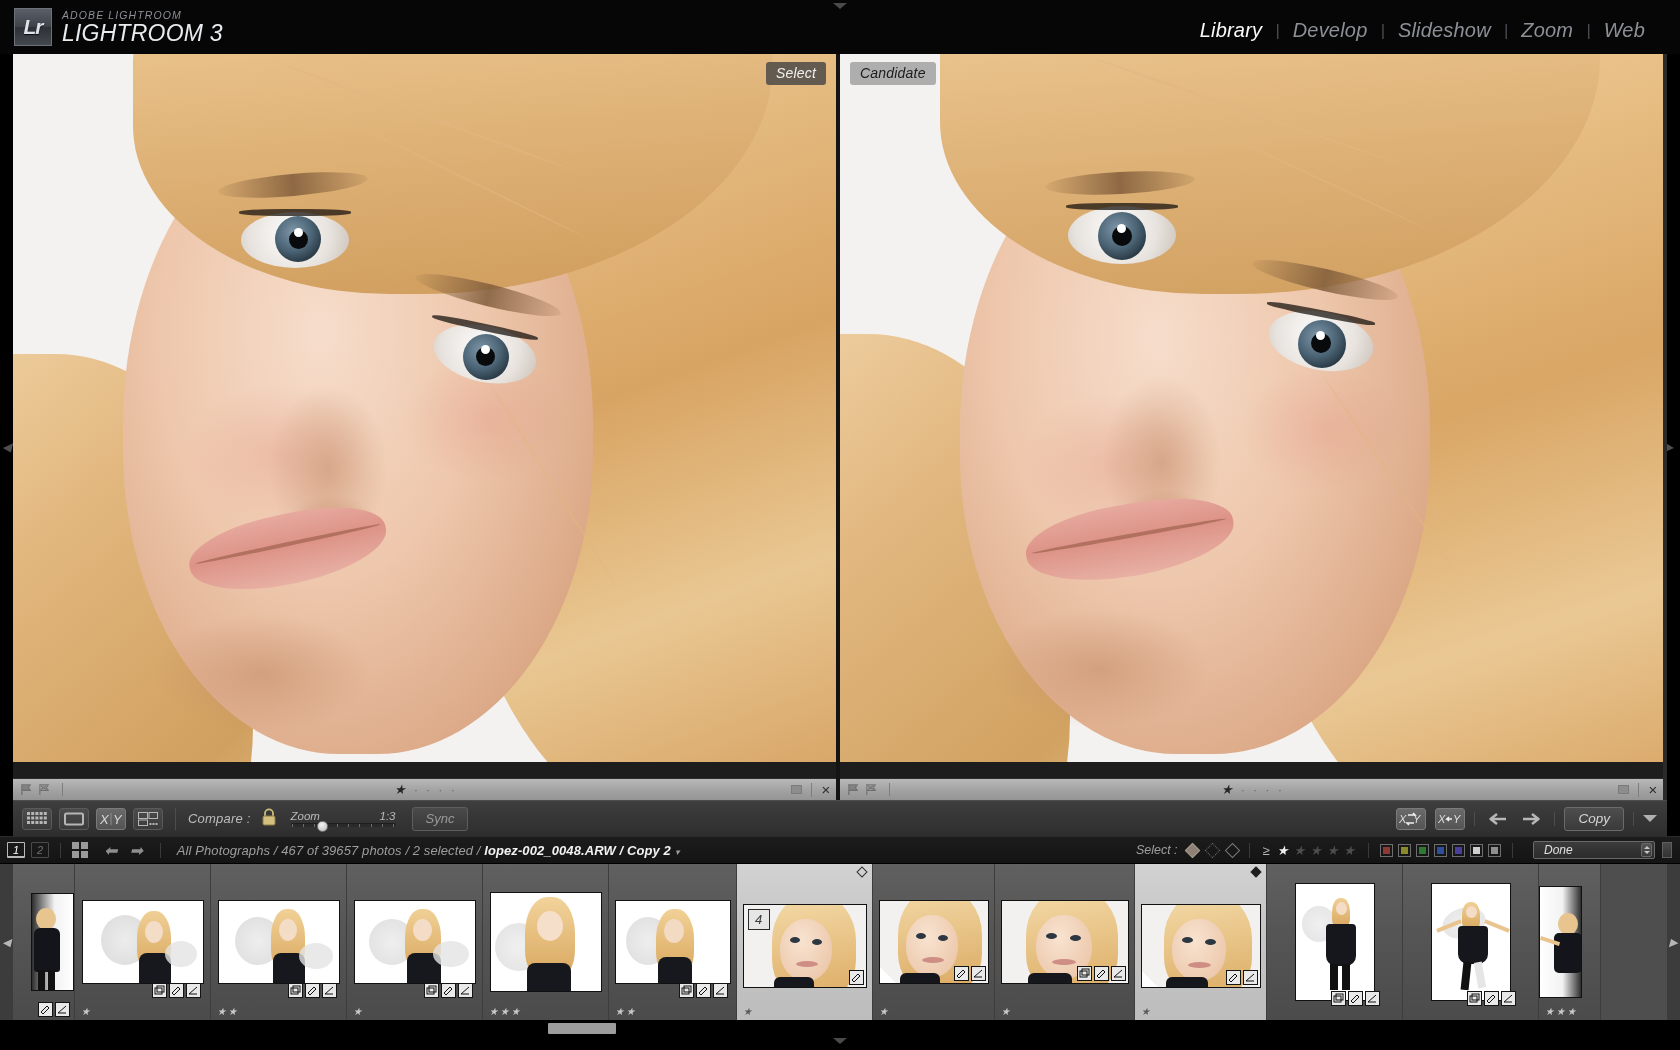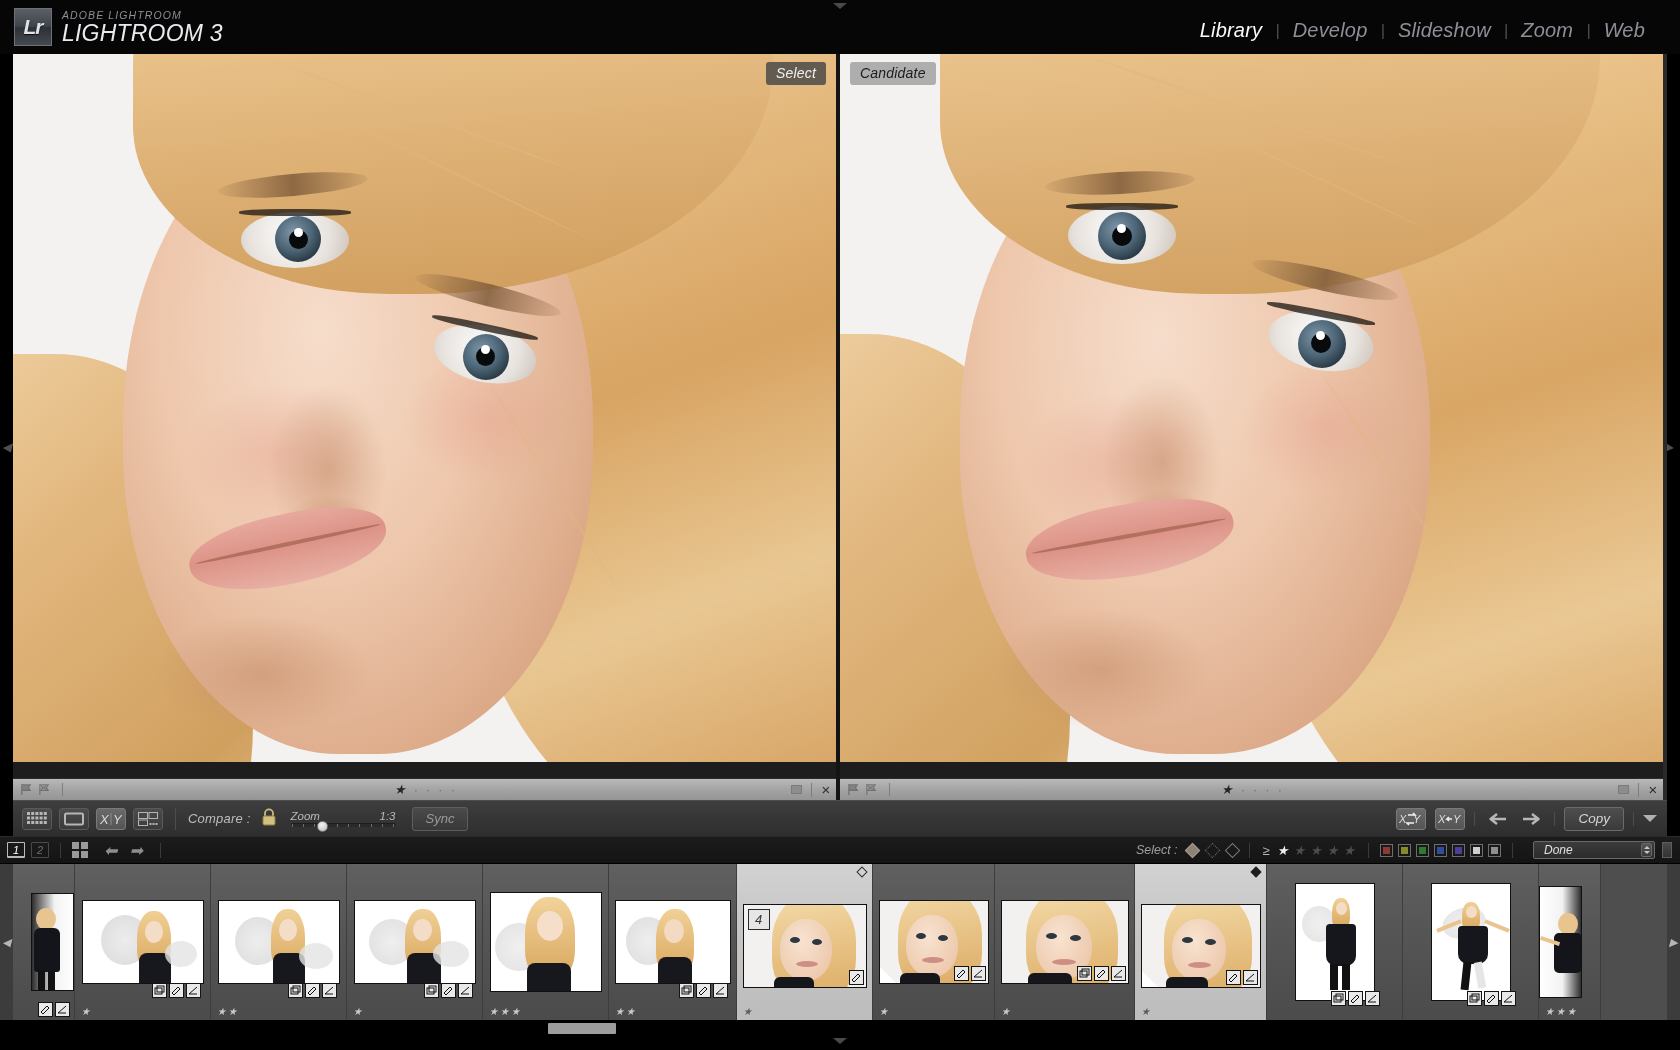--- a/index.html
+++ b/index.html
@@ -515,20 +515,23 @@
     <div class="grid4">
         <i></i>
         <i></i>
         <i></i>
         <i></i>
       </div>
     <div style="width:10px"></div>
     <span class="nav-ar">⬅</span>
     <span class="nav-ar">➡</span>
     <div class="fs-sep"></div>
+    <div class="crumb">
+      <span>All Photographs / 467 of 39657 photos / 2 selected / </span><b>lopez-002_0048.ARW / Copy 2</b><span class="tri">▾</span>
+    </div>
 
     <div class="filterwrap">
       <span class="f-label">Select :</span>
       <div class="flagset">
         <div class="dia fill"></div>
         <div class="dia dot"></div>
         <div class="dia line"></div>
       </div>
       <div class="fs-sep"></div>
       <div class="fstars">

